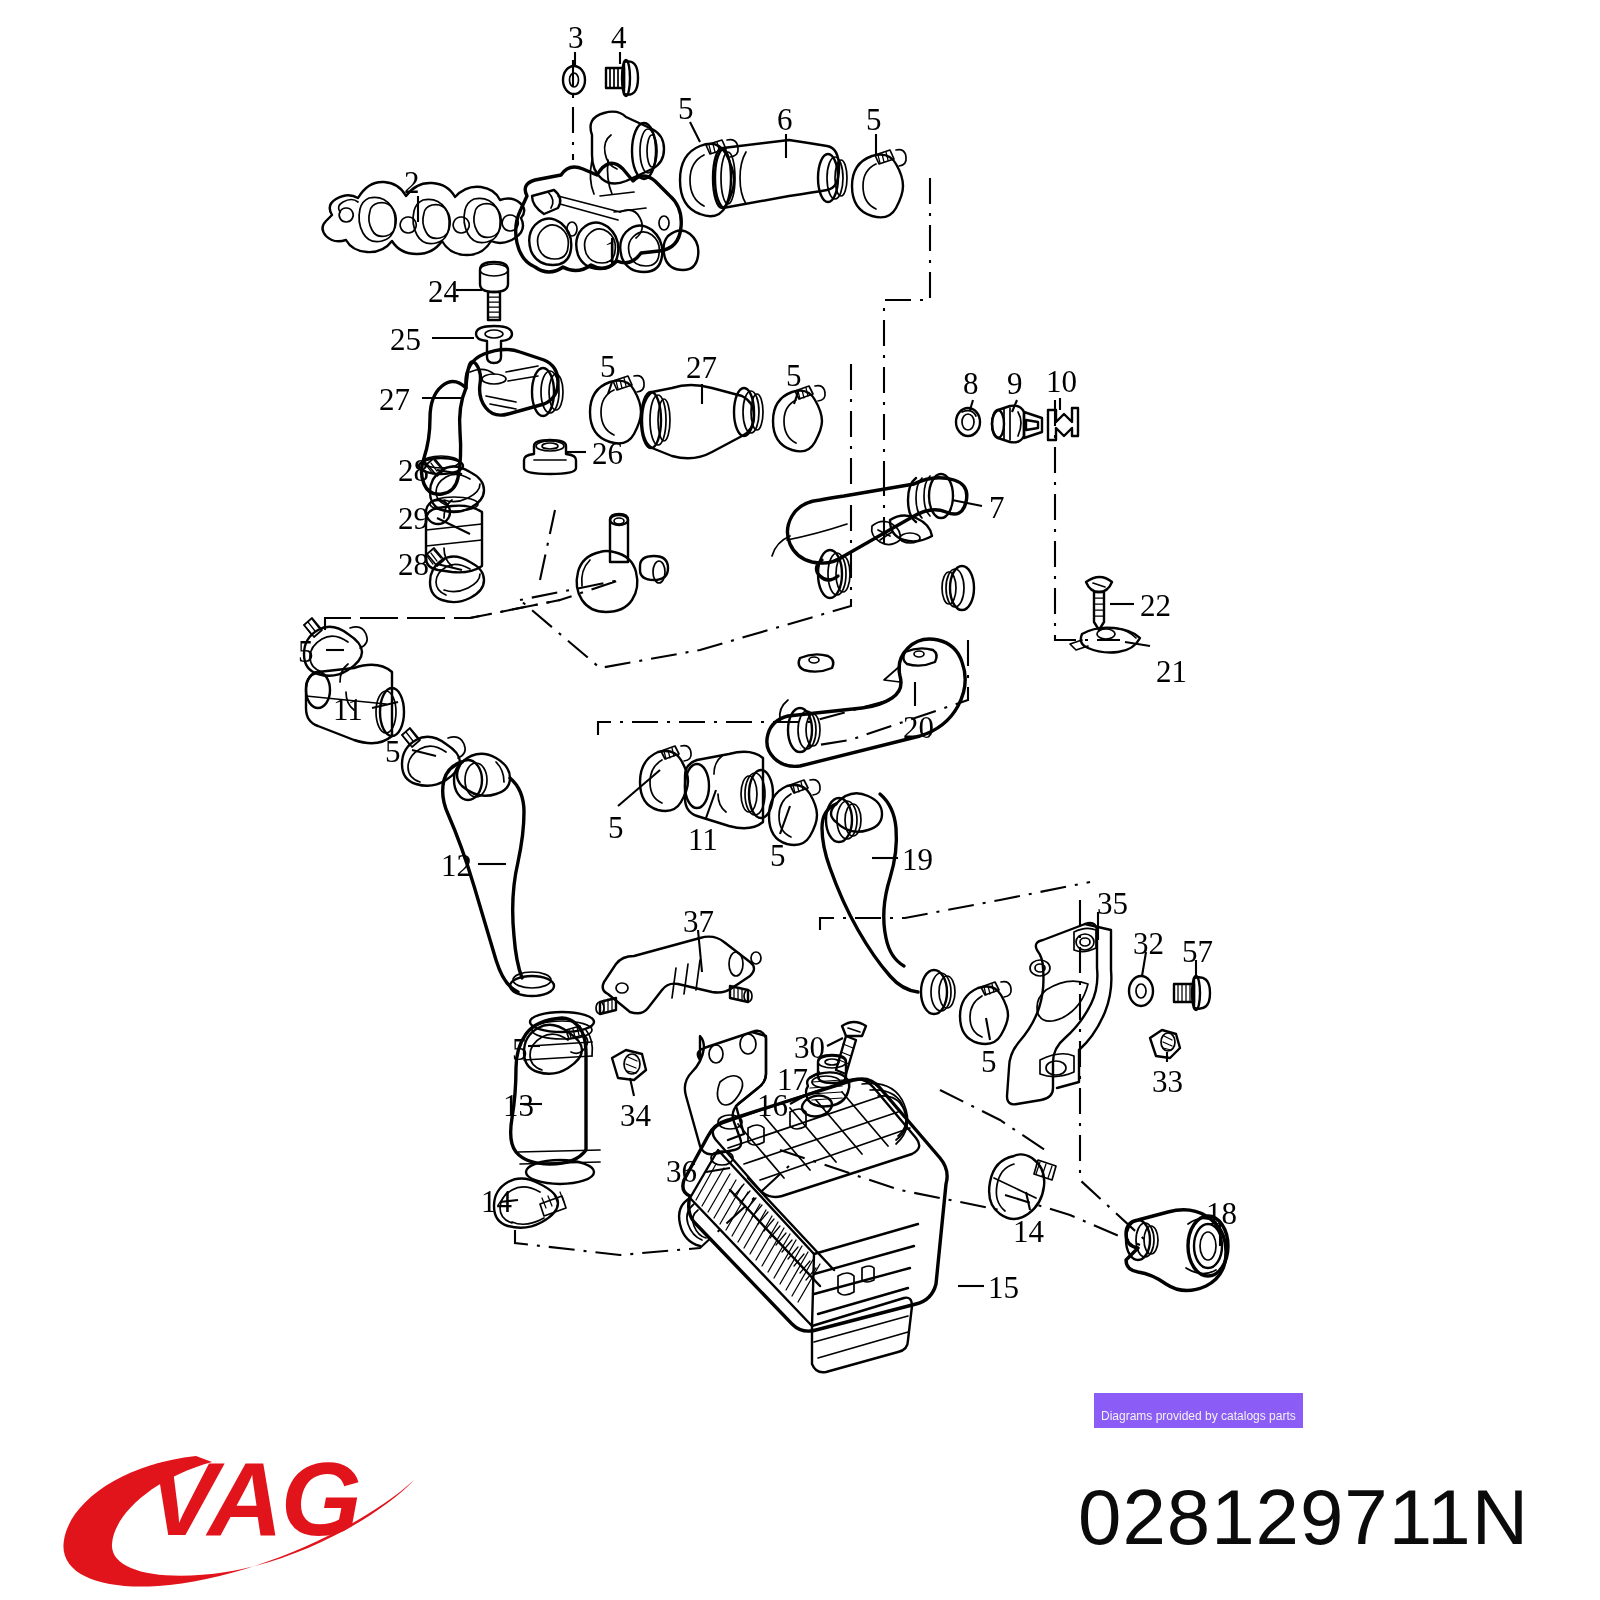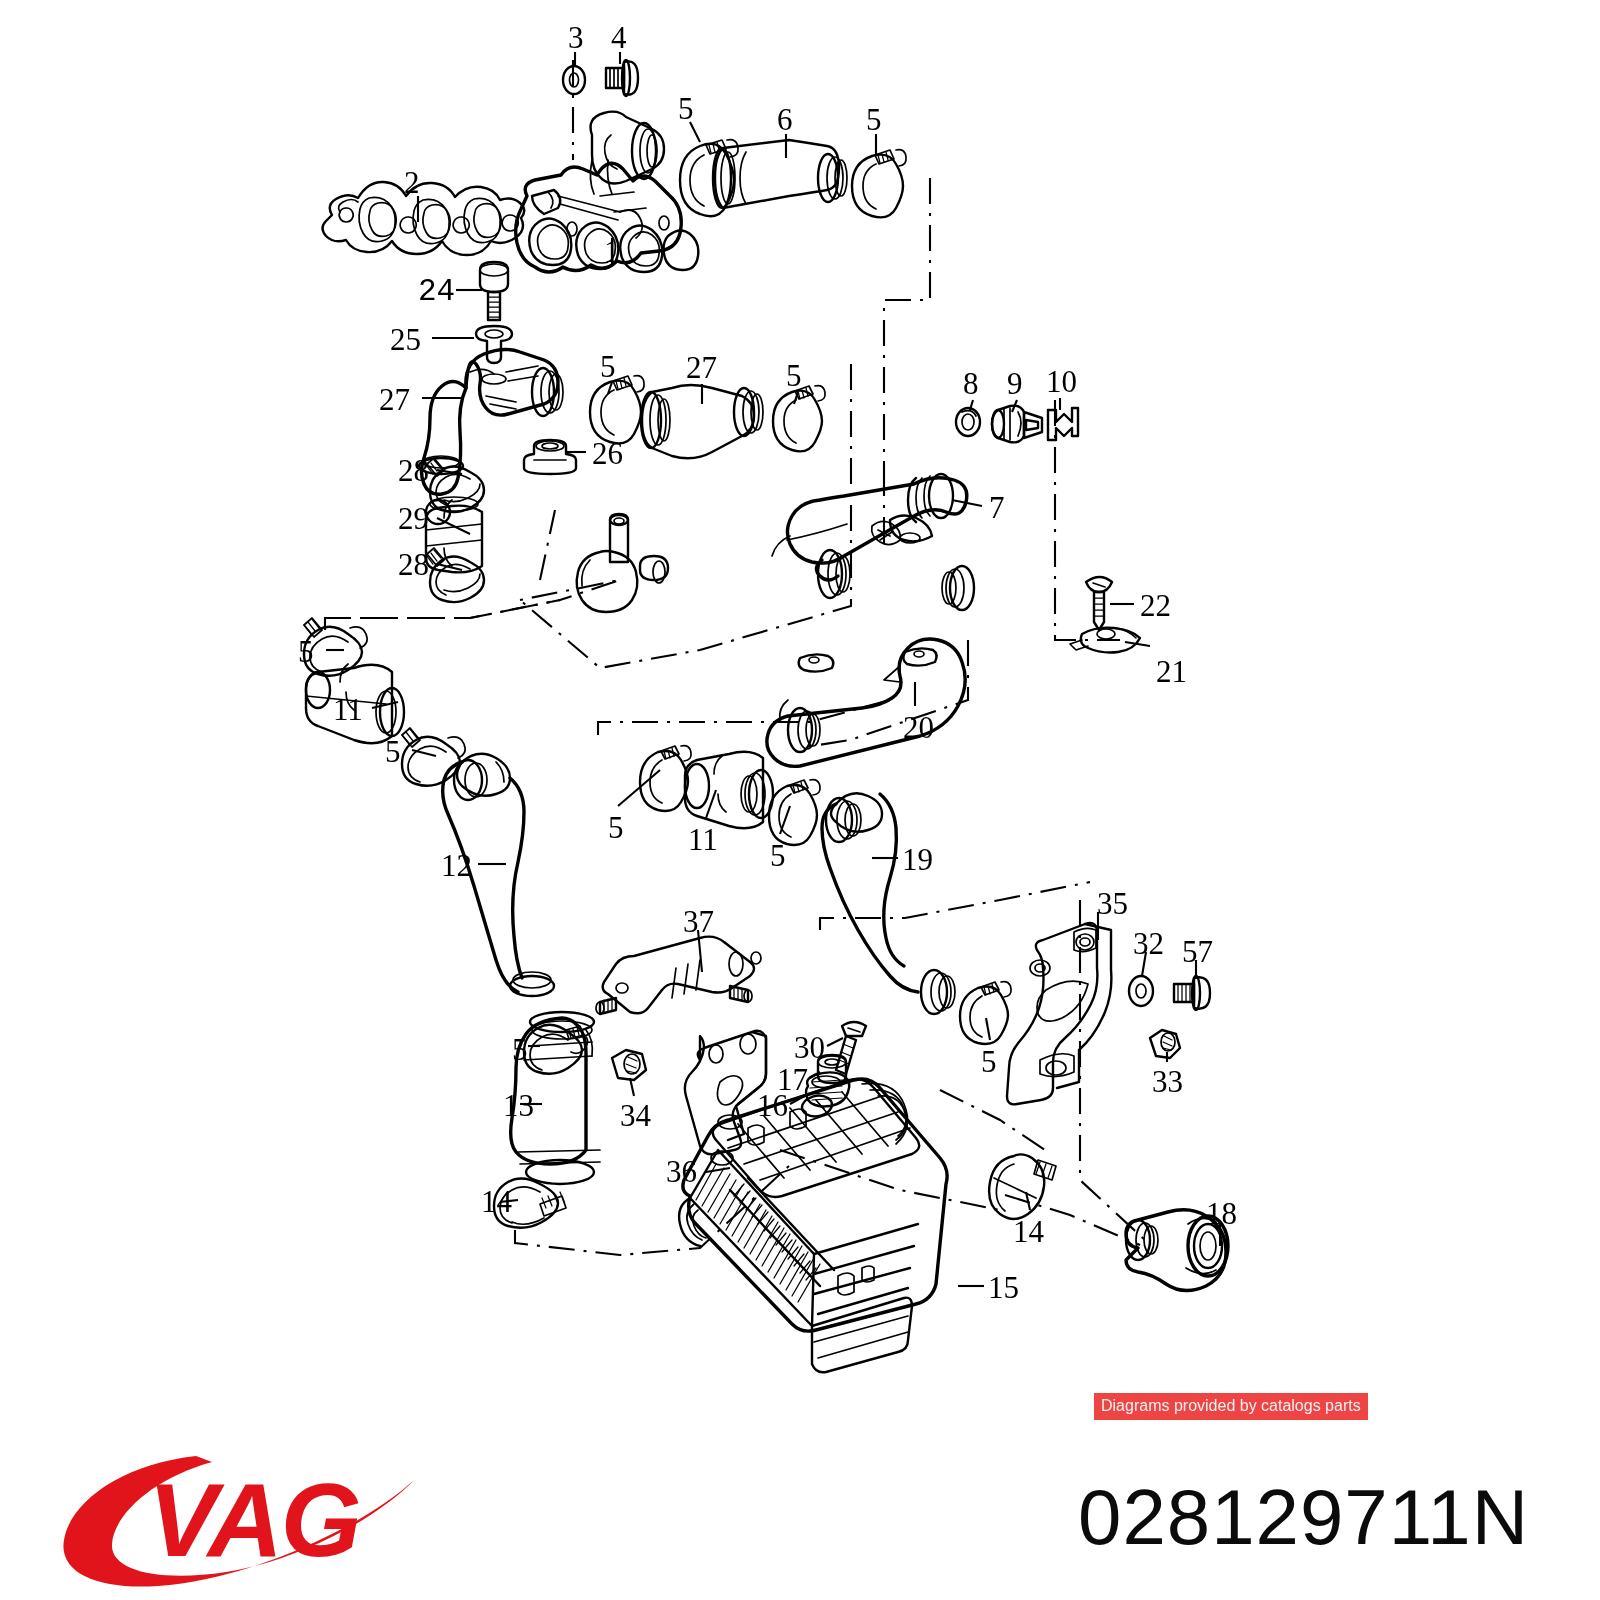--- a/index.html
+++ b/index.html
@@ -51,43 +51,42 @@
     left: 148px;
     top: 1447px;
     font-family: "Liberation Sans", sans-serif;
     font-weight: bold;
     font-style: italic;
     font-size: 104px;
     letter-spacing: -2px;
     color: #e1141b;
     line-height: 1;
     user-select: none;
-    margin-top: 21px;
   }
   #part-number {
     position: absolute;
     left: 1078px;
     top: 1478px;
     font-family: "Liberation Sans", sans-serif;
     font-size: 78px;
     letter-spacing: 1px;
     color: #0b0b0b;
     line-height: 1;
     white-space: nowrap;
     user-select: none;
   }
   #watermark {
     position: absolute;
     left: 1094px;
     top: 1393px;
-    background: #ef4444;
+    background: #8b5cf6;
     color: #f2f2f2;
     font-family: "Liberation Sans", sans-serif;
-    font-size: 16px;
-    padding: 4px 7px 5px 7px;
+    font-size: 12px;
+    padding: 16px 7px 5px 7px;
     white-space: nowrap;
     user-select: none;
   }
 </style>
 </head>
 <body>
 
 <div id="page">
 
   <svg id="diagram-svg" viewBox="0 0 1600 1600">
@@ -665,21 +664,21 @@
     </g>
   </svg>
 
   <div class="callout" style="left:604px; top:236px;">1</div>
   <div class="callout" style="left:404px; top:167px;">2</div>
   <div class="callout" style="left:568px; top:22px;">3</div>
   <div class="callout" style="left:611px; top:22px;">4</div>
   <div class="callout" style="left:678px; top:93px;">5</div>
   <div class="callout" style="left:777px; top:104px;">6</div>
   <div class="callout" style="left:866px; top:104px;">5</div>
-  <div class="callout" style="left:418px; top:276px;font-family:Liberation Mono, monospace;">24</div>
+  <div class="callout" style="left:428px; top:276px;">24</div>
   <div class="callout" style="left:390px; top:324px;">25</div>
   <div class="callout" style="left:379px; top:384px;">27</div>
   <div class="callout" style="left:600px; top:351px;">5</div>
   <div class="callout" style="left:686px; top:352px;">27</div>
   <div class="callout" style="left:786px; top:360px;">5</div>
   <div class="callout" style="left:592px; top:438px;">26</div>
   <div class="callout" style="left:398px; top:455px;">28</div>
   <div class="callout" style="left:398px; top:503px;">29</div>
   <div class="callout" style="left:398px; top:549px;">28</div>
   <div class="callout" style="left:963px; top:368px;">8</div>

